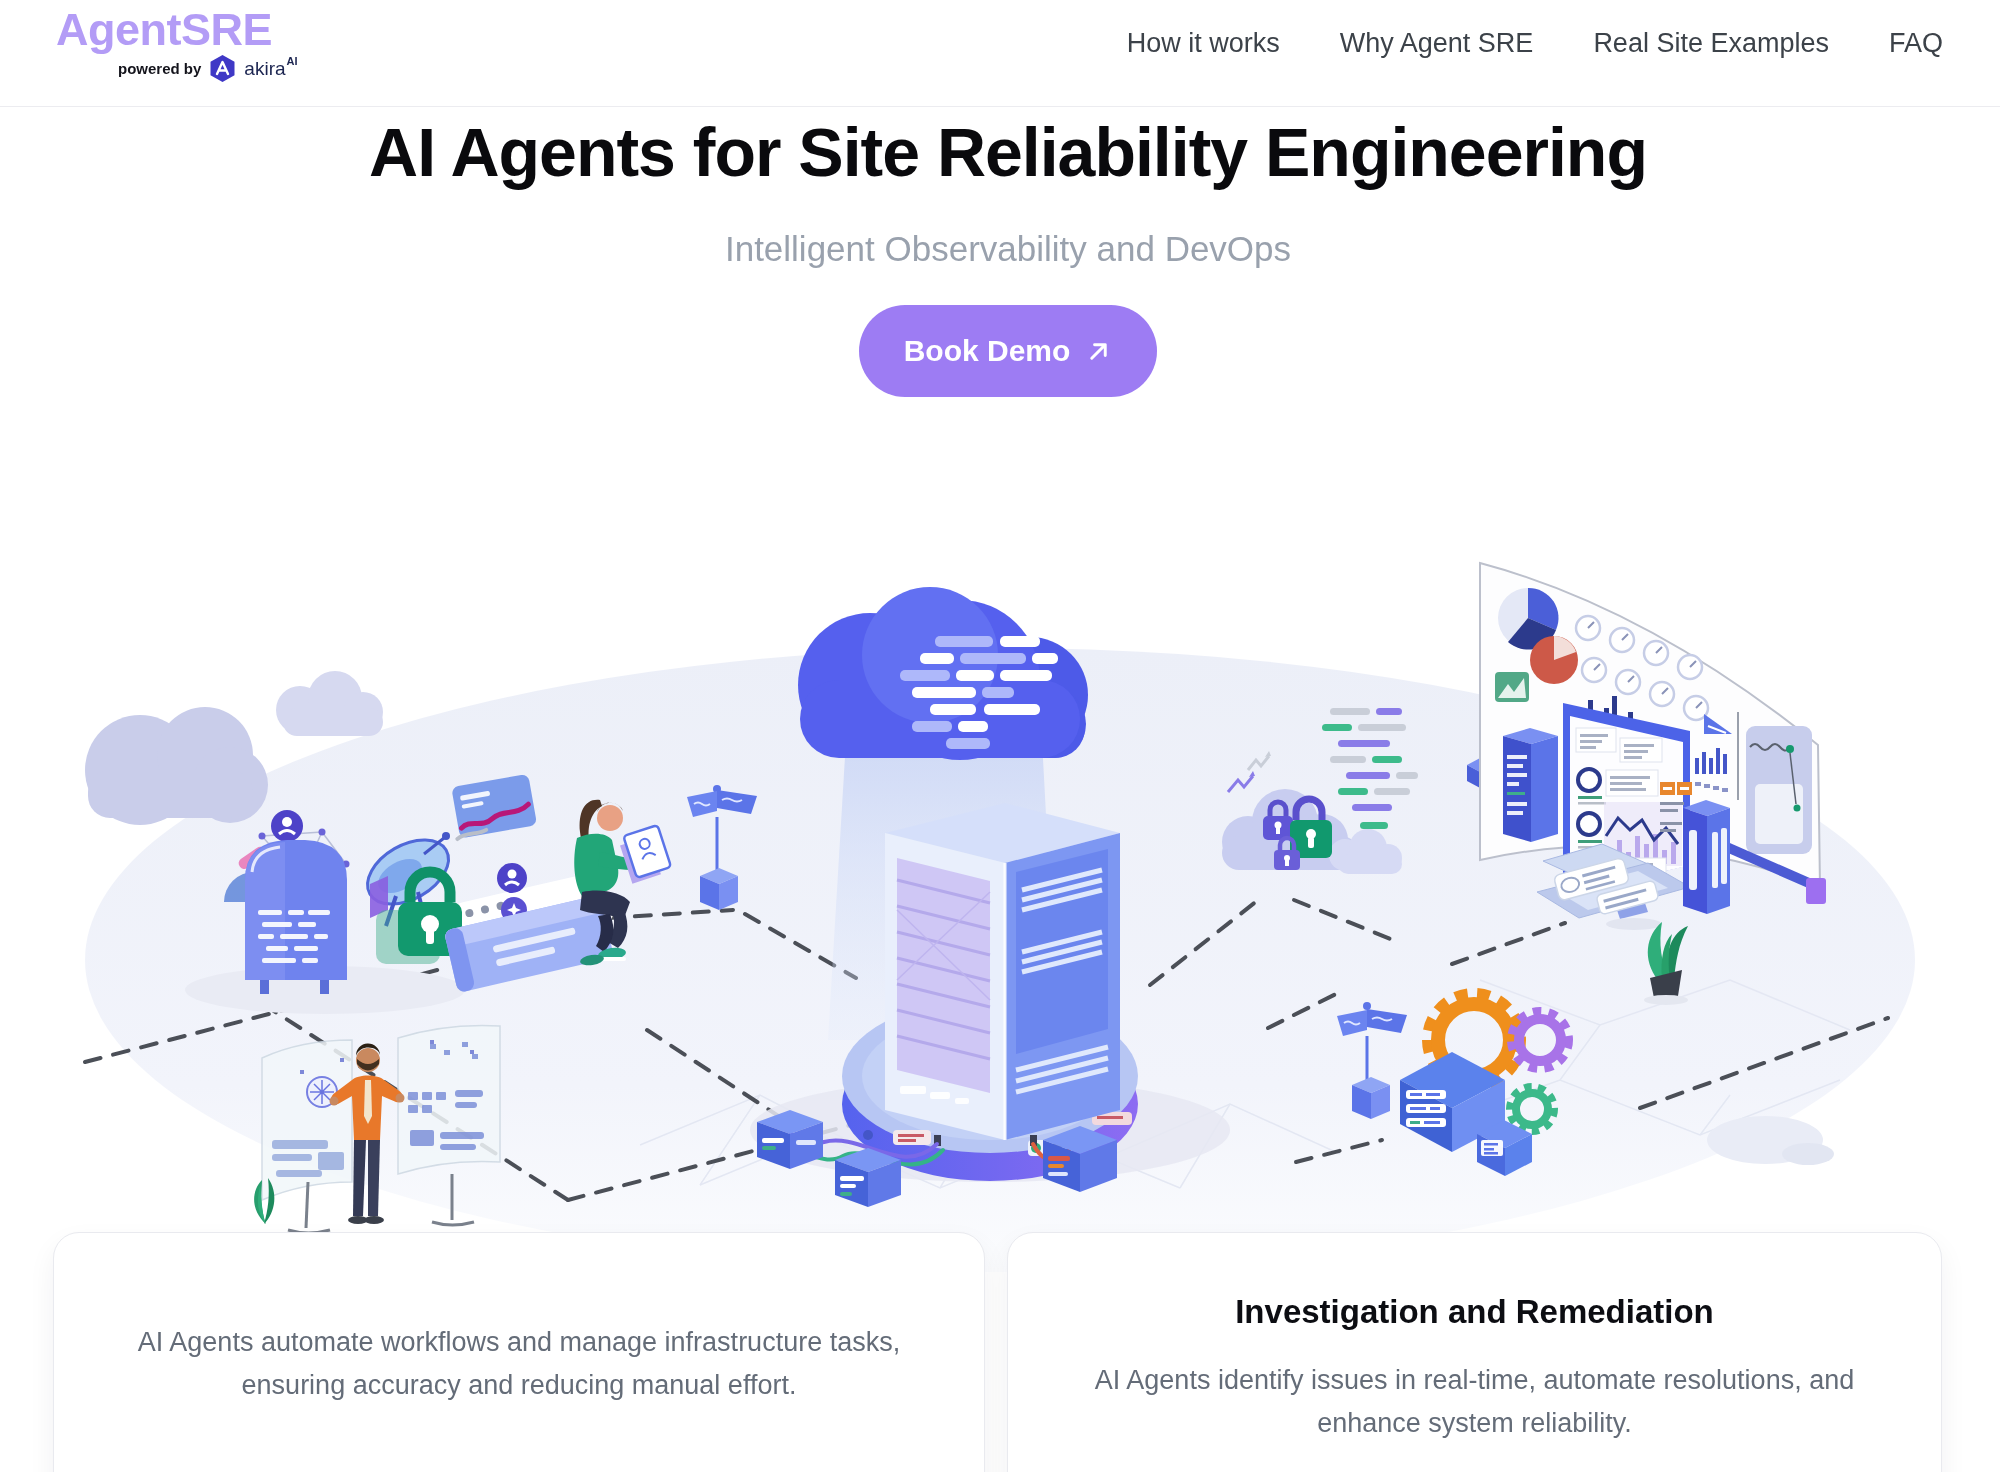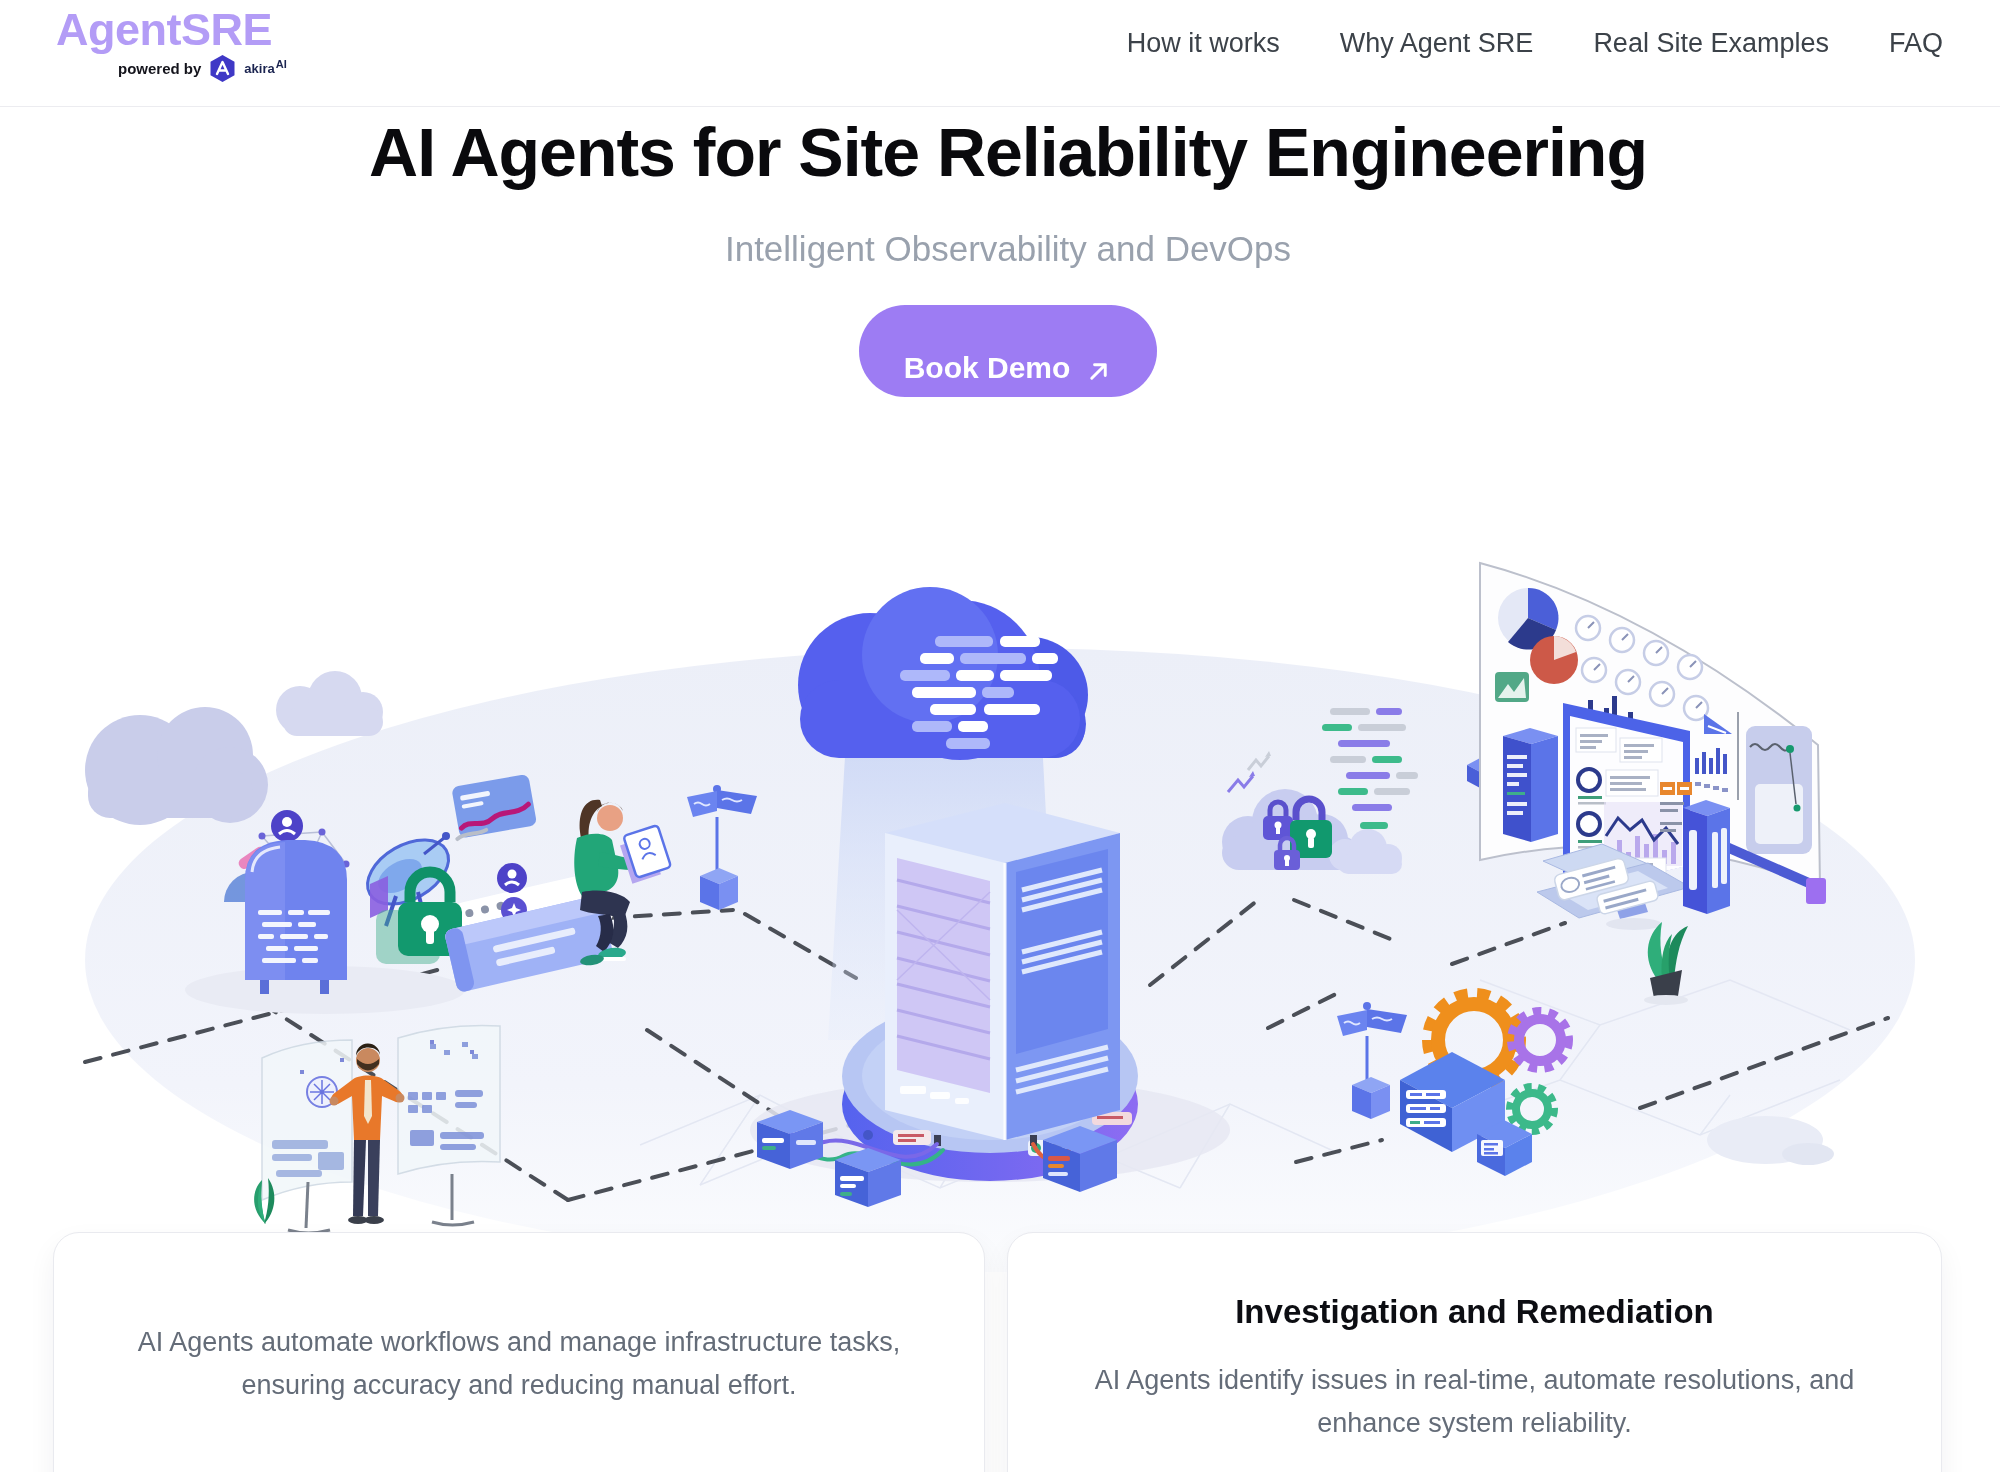--- a/index.html
+++ b/index.html
@@ -6,30 +6,30 @@
   html,body { width:2000px; height:1472px; }
   body { position:relative; overflow:hidden; background:#ffffff; font-family:"Liberation Sans",sans-serif; }
 
   
   .header { position:absolute; top:0; left:0; right:0; height:107px; background:#fff; border-bottom:1px solid #ececf0; z-index:20; }
   .logo-wrap { position:absolute; left:56px; top:7px; }
   .logo-text { font-size:45px; font-weight:800; color:#b39cf6; letter-spacing:-0.5px; line-height:1.02; }
   .powered { display:flex; align-items:center; gap:8px; margin:1px 0 16px 62px; }
   .powered-label { font-size:15px; font-weight:700; color:#14141c; }
   .partner { display:flex; align-items:flex-start; gap:1px; }
-  .partner-name { font-size:13px; font-weight:700; color:#1b2450; line-height:1; }
+  .partner-name { font-size:19px; font-weight:400; color:#1b2450; line-height:1; }
   .partner-sup { font-size:11px; font-weight:700; color:#1b2450; line-height:1; margin-top:-3px; }
   .nav { position:absolute; right:57px; top:0; height:87px; display:flex; align-items:center; gap:60px; }
   .nav-item { font-size:27px; color:#3c4249; cursor:pointer; white-space:nowrap; }
 
   
   .hero { position:absolute; top:87px; left:8px; width:100%; text-align:center; z-index:5; }
   .hero-title { margin:26px 0 0; font-size:68px; font-weight:700; color:#0a0a0d; letter-spacing:-1px; }
   .hero-subtitle { margin:38px 0 0; font-size:35px; font-weight:400; color:#99a1ad; }
-  .cta { margin-top:36px; display:inline-flex; align-items:flex-end; gap:15px; height:92px; padding:12px 45px; border-radius:46px; background:#9d7cf3; color:#fff; font-size:30px; font-weight:700; border:none; cursor:pointer; font-family:inherit; }
+  .cta { margin-top:36px; display:inline-flex; align-items:center; gap:15px; height:92px; padding:12px 45px; border-radius:46px; background:#9d7cf3; color:#fff; font-size:30px; font-weight:700; border:none; cursor:pointer; font-family:inherit; }
 
   
   .illustration { position:absolute; top:440px; left:0; width:2000px; height:840px; z-index:1; }
 
   
   .card { position:absolute; top:1232px; height:360px; background:#fff; border:1px solid #e9eaef; border-radius:26px;
           box-shadow:0 12px 28px rgba(25,28,55,.06); text-align:center; padding:60px 40px 0; z-index:8; }
   .card-1 { left:53px; width:932px; }
   .card-2 { left:1007px; width:935px; }
   .card-title { font-size:33px; font-weight:700; color:#0c0d12; }

